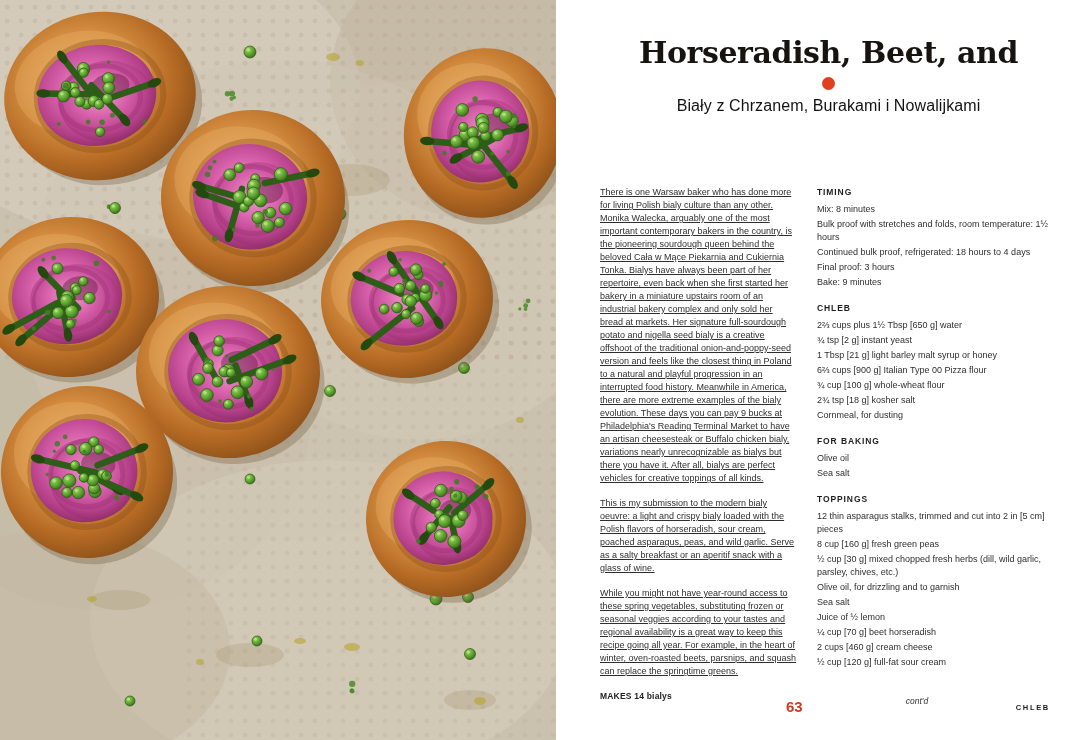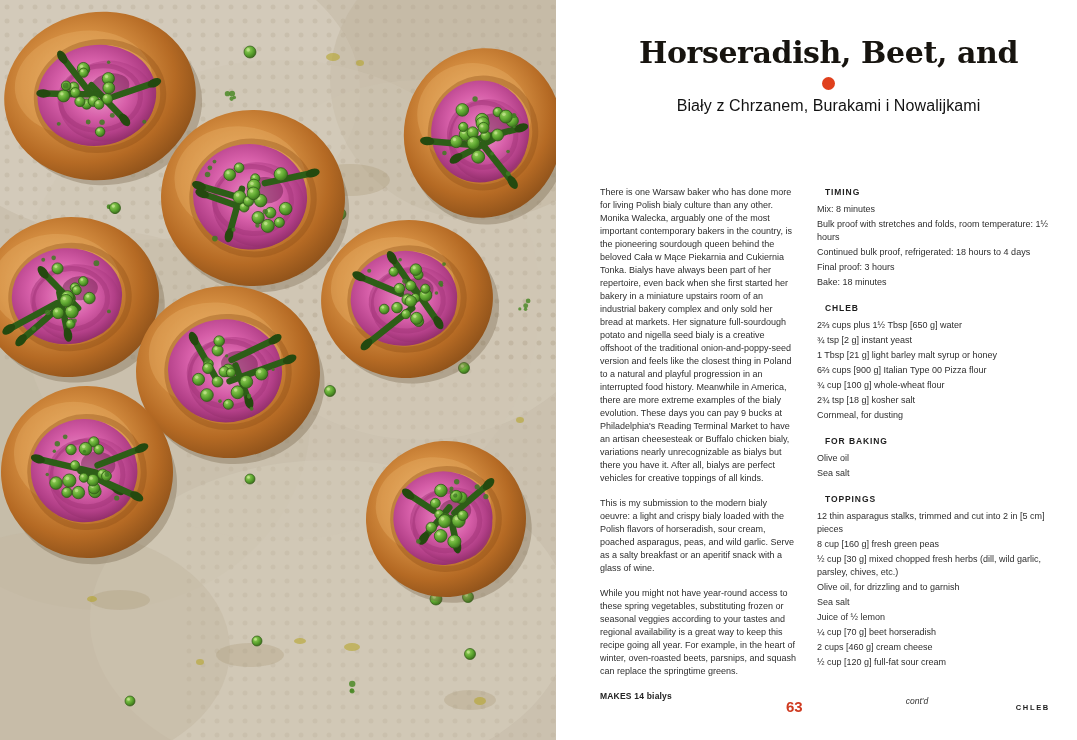--- a/index.html
+++ b/index.html
@@ -13,25 +13,25 @@
 
   .header{position:absolute;top:36px;left:12px;width:100%;text-align:center;}
   .title{
     font-family:"DejaVu Serif","Liberation Serif",serif;font-weight:bold;
     font-size:30px;line-height:33px;color:#17140f;letter-spacing:-0.4px;
   }
   .accent-dot{width:13px;height:13px;border-radius:50%;background:#e0401d;margin:8px auto 0;}
   .subtitle{margin-top:7px;font-size:16px;color:#121212;letter-spacing:0.1px;}
 
   .col-left{position:absolute;left:44px;top:186px;width:214px;font-size:9px;line-height:13px;color:#2e2e2e;text-align:left;}
-  .col-left p{margin:0 16px 12px 0;}
+  .col-left p{margin:0 16px 12px 0;text-decoration:underline;}
   .makes{font-weight:bold;font-size:8.5px;letter-spacing:0.2px;margin-top:2px;color:#222;}
 
   .col-right{position:absolute;left:261px;top:186px;width:232px;font-size:9px;line-height:13px;color:#2e2e2e;}
-  .sec-header{font-weight:bold;font-size:8.5px;letter-spacing:0.9px;margin:13px 0 4px 8px;color:#1d1d1d;}
+  .sec-header{font-weight:bold;font-size:8.5px;letter-spacing:0.9px;margin:13px 0 4px 0;color:#1d1d1d;}
   .sec:first-child .sec-header{margin-top:0;}
   .item{margin-bottom:2px;}
   .contd{text-align:center;padding-right:32px;margin-top:26px;font-style:italic;font-size:8.5px;color:#333;}
 
   .page-num{position:absolute;left:230px;top:698px;color:#cf3a20;font-weight:bold;font-size:15px;}
   .chapter{position:absolute;right:27px;top:703px;font-size:7.5px;font-weight:bold;letter-spacing:1.7px;color:#1c1c1c;}
 </style>
 </head>
 <body>
 
@@ -611,21 +611,21 @@
   </div>
 
   <div class="col-right">
     <div id="ingredient-sections">
         <div class="sec">
           <div class="sec-header">TIMING</div>
           <div class="item">Mix: 8 minutes</div>
           <div class="item">Bulk proof with stretches and folds, room temperature: 1½ hours</div>
           <div class="item">Continued bulk proof, refrigerated: 18 hours to 4 days</div>
           <div class="item">Final proof: 3 hours</div>
-          <div class="item">Bake: 18 minutes</div>
+          <div class="item">Bake: 9 minutes</div>
         </div>
         <div class="sec">
           <div class="sec-header">CHLEB</div>
           <div class="item">2⅔ cups plus 1½ Tbsp [650 g] water</div>
           <div class="item">¾ tsp [2 g] instant yeast</div>
           <div class="item">1 Tbsp [21 g] light barley malt syrup or honey</div>
           <div class="item">6⅔ cups [900 g] Italian Type 00 Pizza flour</div>
           <div class="item">¾ cup [100 g] whole-wheat flour</div>
           <div class="item">2¾ tsp [18 g] kosher salt</div>
           <div class="item">Cornmeal, for dusting</div>

